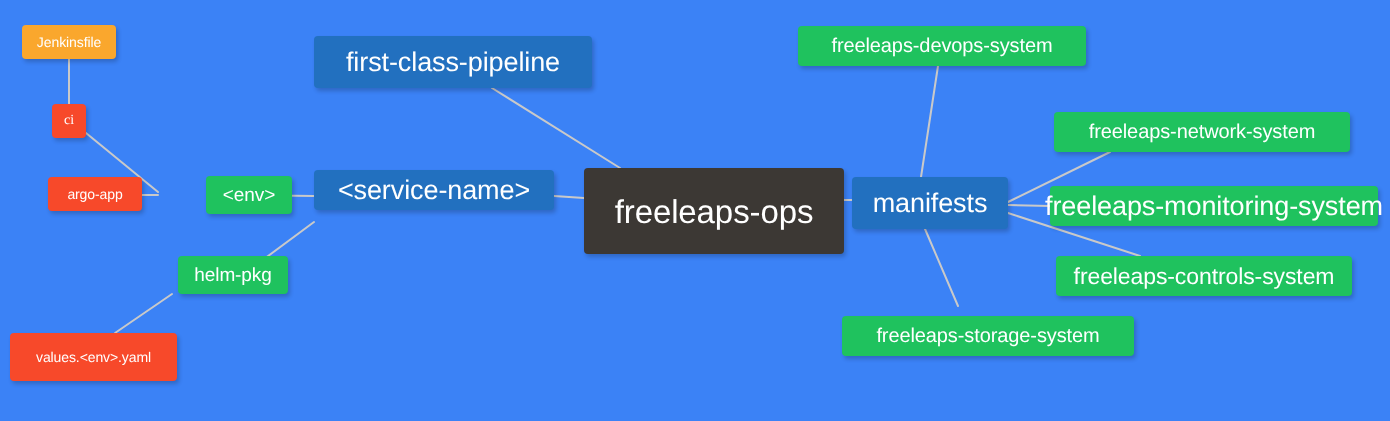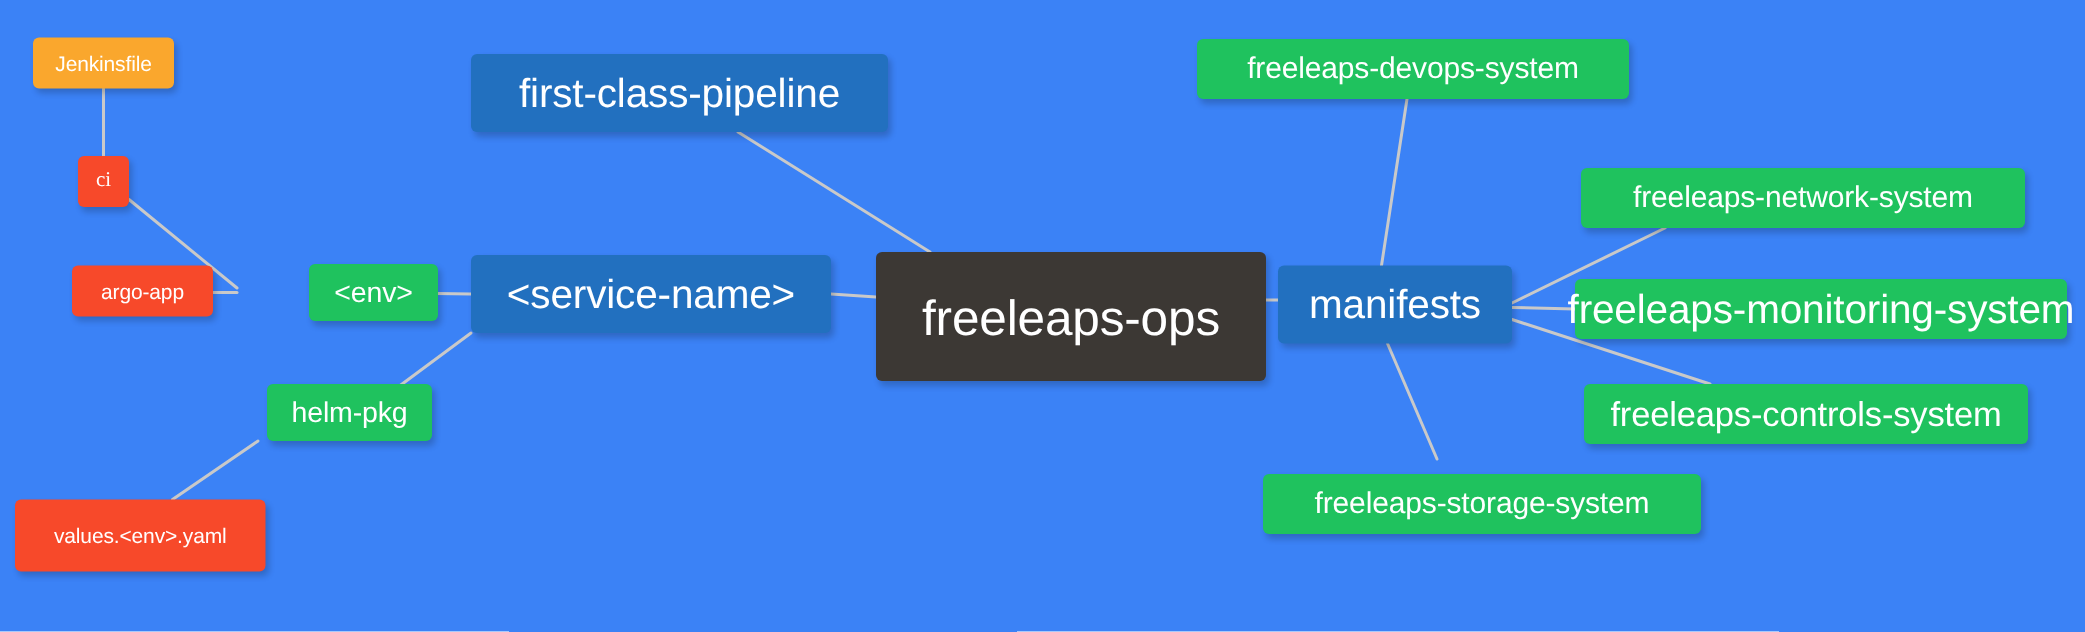--- a/index.html
+++ b/index.html
@@ -74,21 +74,21 @@
       </div>
       <div class="node" style="left: 158px; top: 176px; width: 86px; height: 38px; background: rgb(31, 194, 94); font-size: 19px; margin-left: 48px;">
         <span>&lt;env&gt;</span>
       </div>
       <div class="node" style="left: 150px; top: 256px; width: 110px; height: 38px; background: rgb(31, 194, 94); font-size: 19px; margin-left: 28px;">
         <span>helm-pkg</span>
       </div>
       <div class="node" style="left: 10px; top: 333px; width: 167px; height: 48px; background: rgb(247, 73, 42); font-size: 14px;">
         <span>values.&lt;env&gt;.yaml</span>
       </div>
-      <div class="node" style="left: 314px; top: 170px; width: 240px; height: 52px; background: rgb(34, 112, 191); font-size: 27px;">
+      <div class="node" style="left: 314px; top: 170px; width: 240px; height: 40px; background: rgb(34, 112, 191); font-size: 27px;">
         <span>&lt;service-name&gt;</span>
       </div>
       <div class="node" style="left: 314px; top: 36px; width: 278px; height: 52px; background: rgb(34, 112, 191); font-size: 27px;">
         <span>first-class-pipeline</span>
       </div>
       <div class="node" style="left: 584px; top: 168px; width: 260px; height: 86px; background: rgb(60, 56, 52); font-size: 33px;">
         <span>freeleaps-ops</span>
       </div>
       <div class="node" style="left: 852px; top: 177px; width: 156px; height: 52px; background: rgb(34, 112, 191); font-size: 27px;">
         <span>manifests</span>

